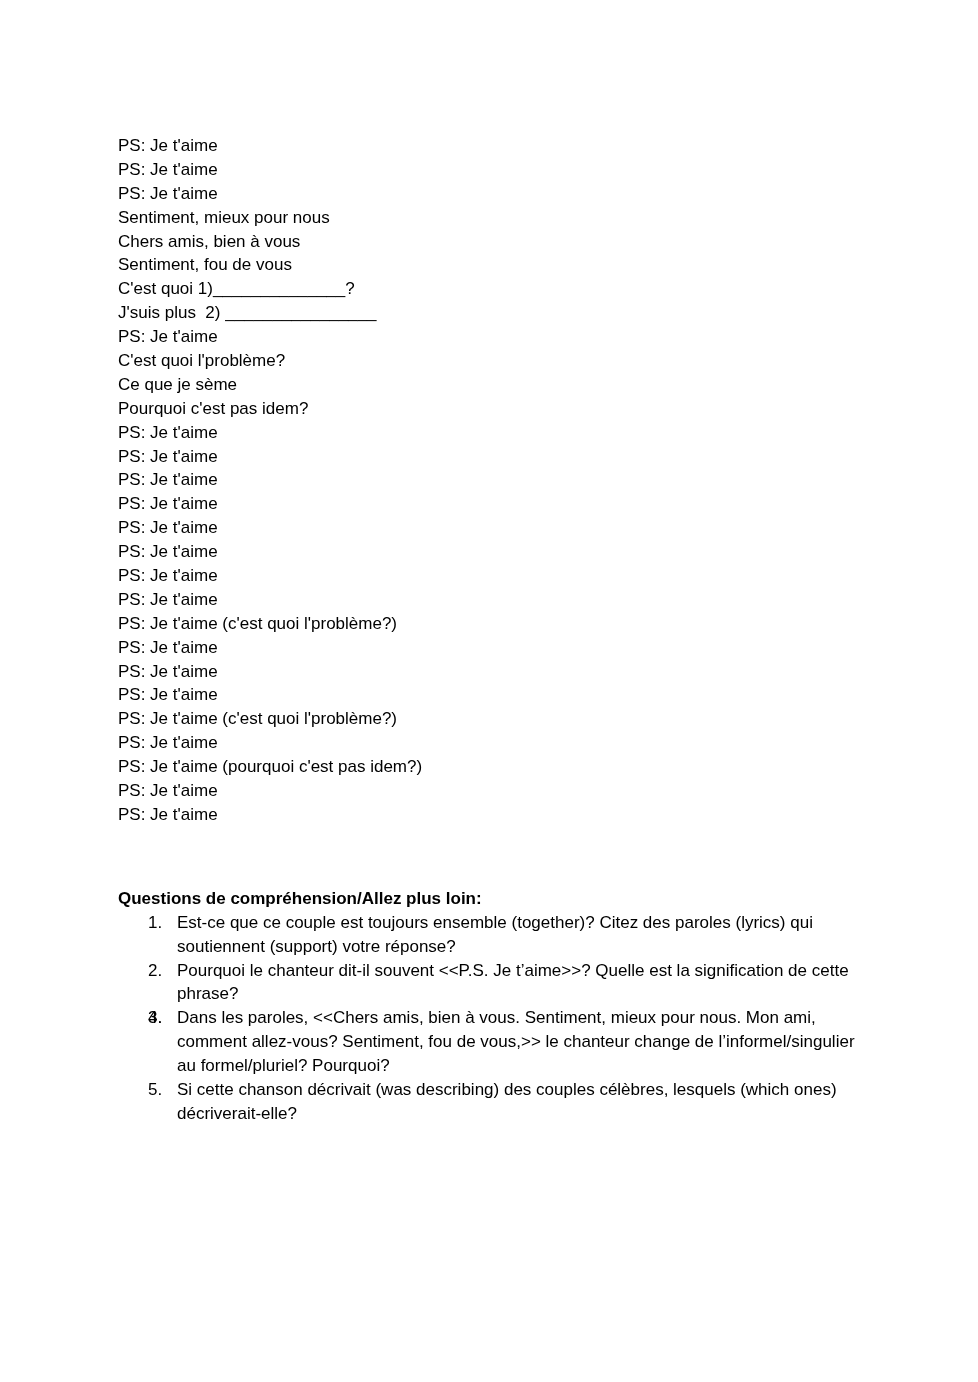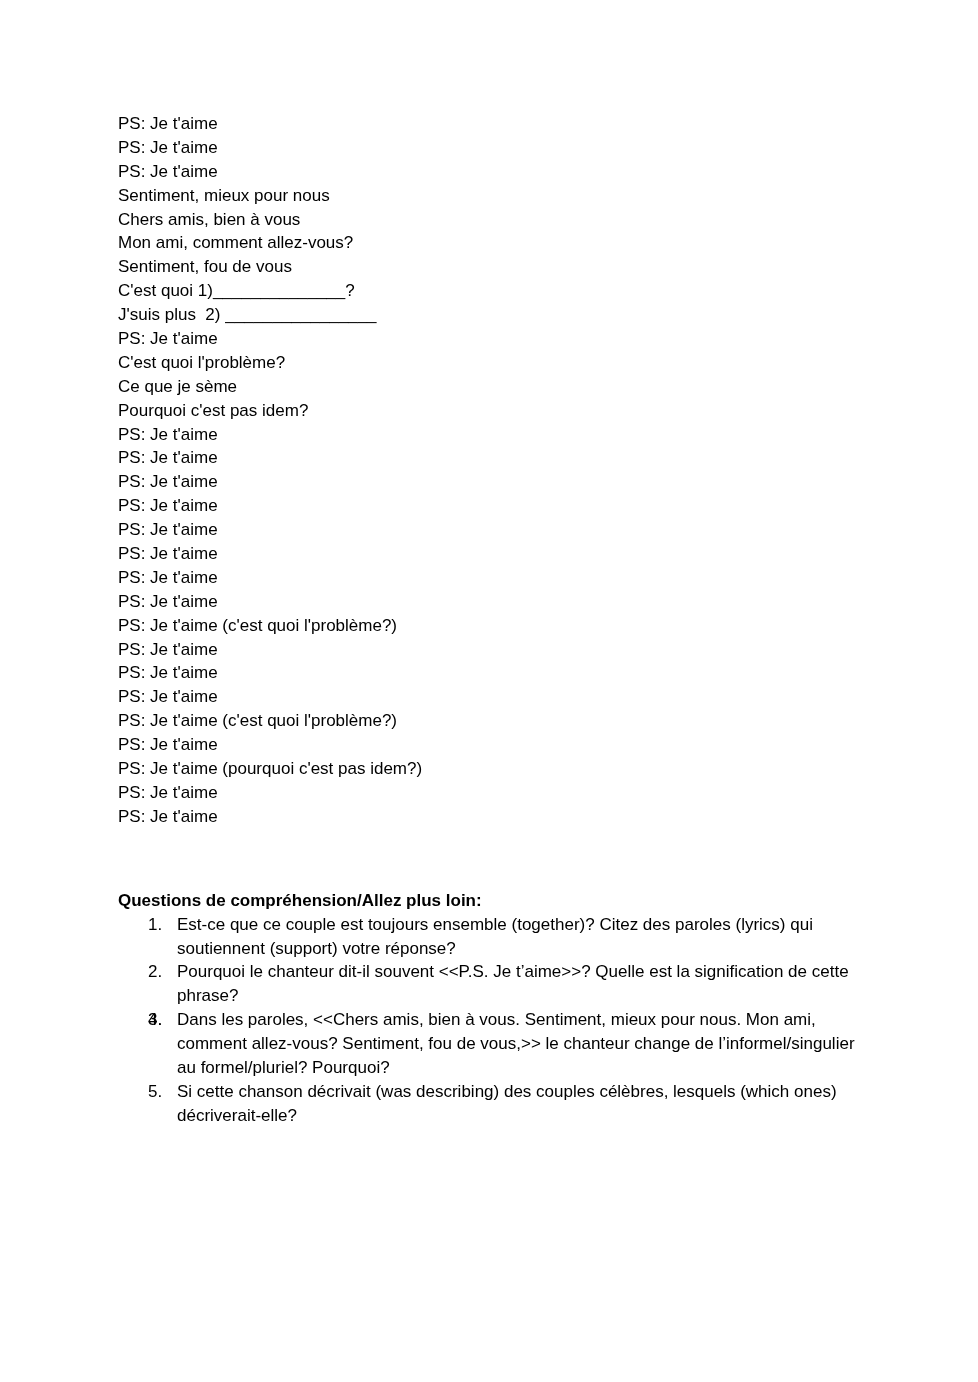--- a/index.html
+++ b/index.html
@@ -1,37 +1,36 @@
 <!DOCTYPE html>
 <html><head>
 <meta charset="utf-8">
 <style>
   html, body { margin: 0; padding: 0; background: #ffffff; }
   body { width: 978px; height: 1382px; position: relative; overflow: hidden;
          font-family: "Liberation Sans", sans-serif; color: #000; font-size: 17px; }
-  .page { position: absolute; left: 118px; top: 112px; width: 760px; }
+  .page { position: absolute; left: 118px; top: 134px; width: 760px; }
   .lyrics { margin: 0; padding: 0; list-style: none; }
   .lyric-line { line-height: 23.9px; height: 23.9px; white-space: pre; }
   .questions { margin-top: 60px; }
   .q-heading { font-weight: bold; line-height: 23.9px; }
   .q-list { margin: 0; padding: 0; list-style: none; }
   .q-item { position: relative; padding-left: 59px; line-height: 23.9px; width: 690px; }
   .q-num { position: absolute; left: 30px; top: 0; }
 </style>
 </head>
 <body>
 
 <div class="page">
   <ul class="lyrics" id="lyrics">
       <li class="lyric-line">PS: Je t'aime</li>
       <li class="lyric-line">PS: Je t'aime</li>
       <li class="lyric-line">PS: Je t'aime</li>
       <li class="lyric-line">Sentiment, mieux pour nous</li>
       <li class="lyric-line">Chers amis, bien à vous</li>
-      <li class="lyric-line">Mon ami, comment allez-vous?</li>
       <li class="lyric-line">Sentiment, fou de vous</li>
       <li class="lyric-line">C'est quoi 1)______________?</li>
       <li class="lyric-line">J'suis plus  2) ________________</li>
       <li class="lyric-line">PS: Je t'aime</li>
       <li class="lyric-line">C'est quoi l'problème?</li>
       <li class="lyric-line">Ce que je sème</li>
       <li class="lyric-line">Pourquoi c'est pas idem?</li>
       <li class="lyric-line">PS: Je t'aime</li>
       <li class="lyric-line">PS: Je t'aime</li>
       <li class="lyric-line">PS: Je t'aime</li>

